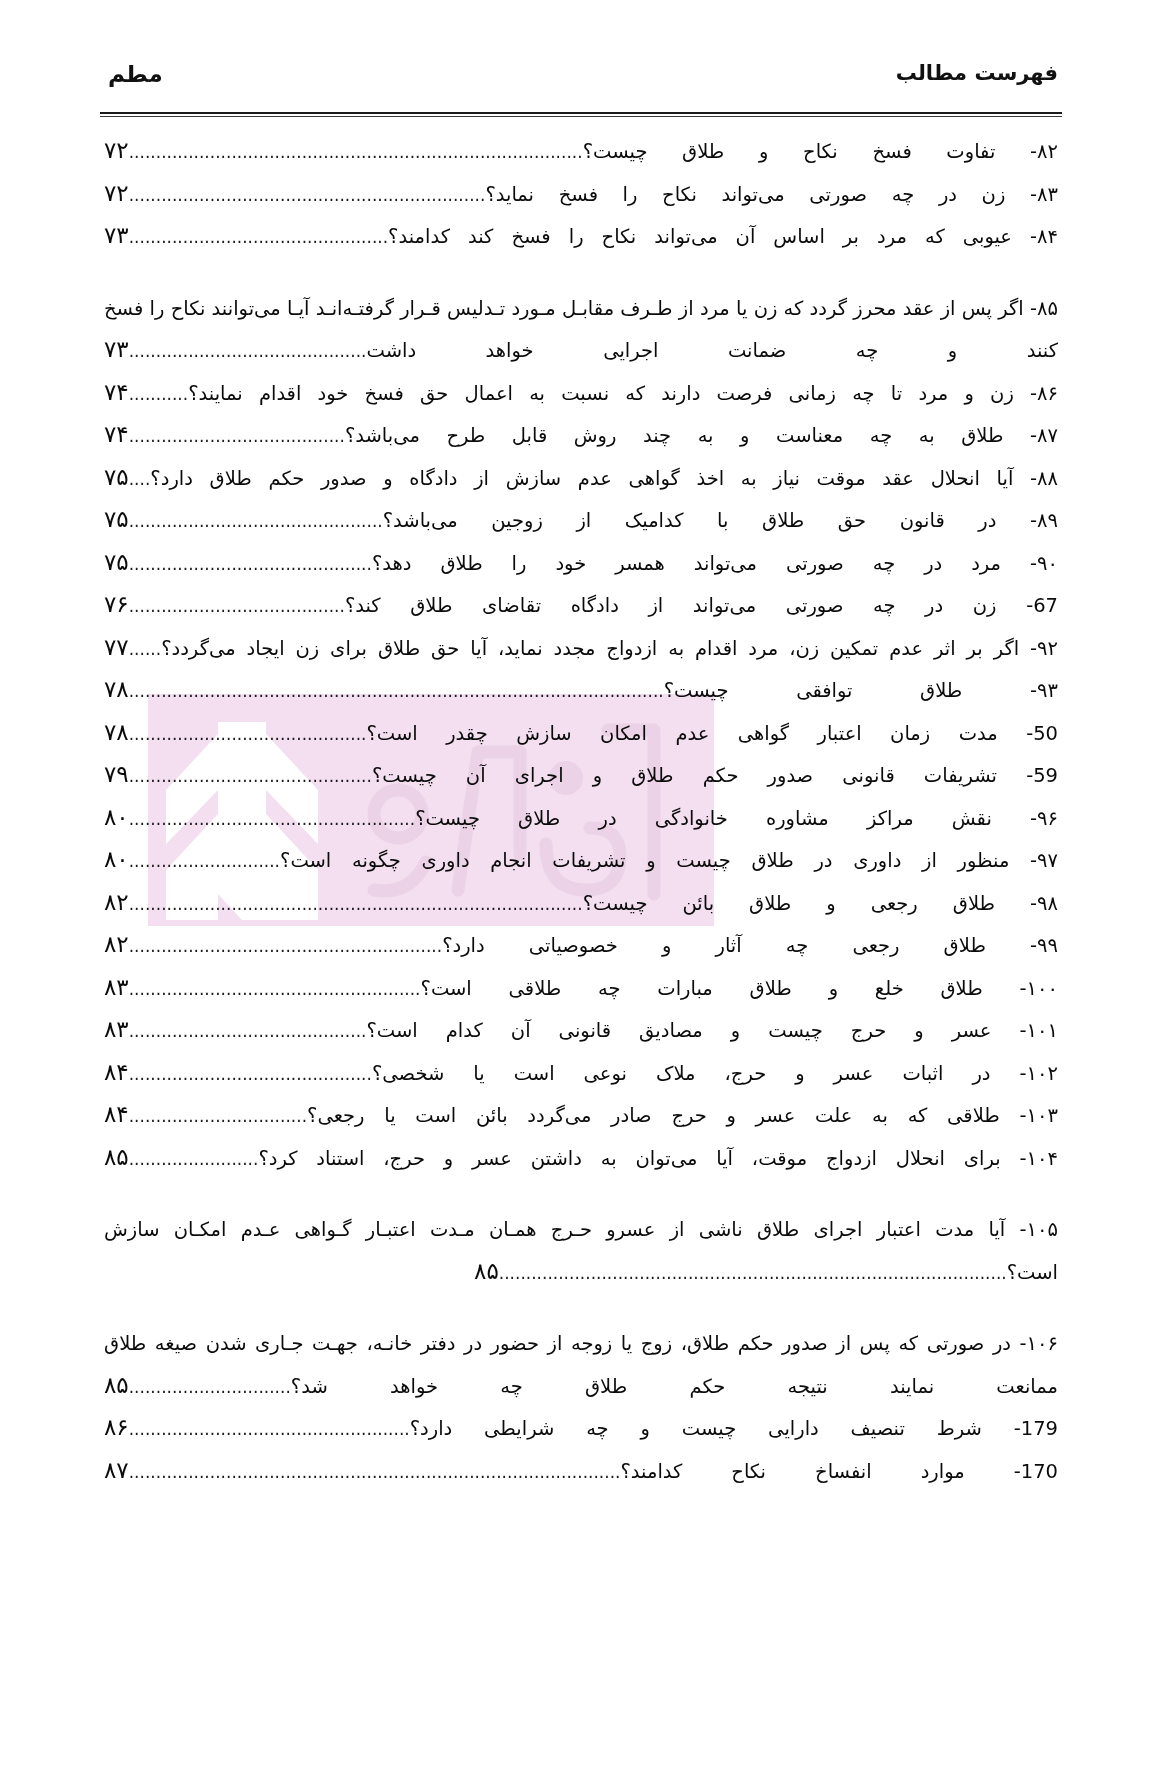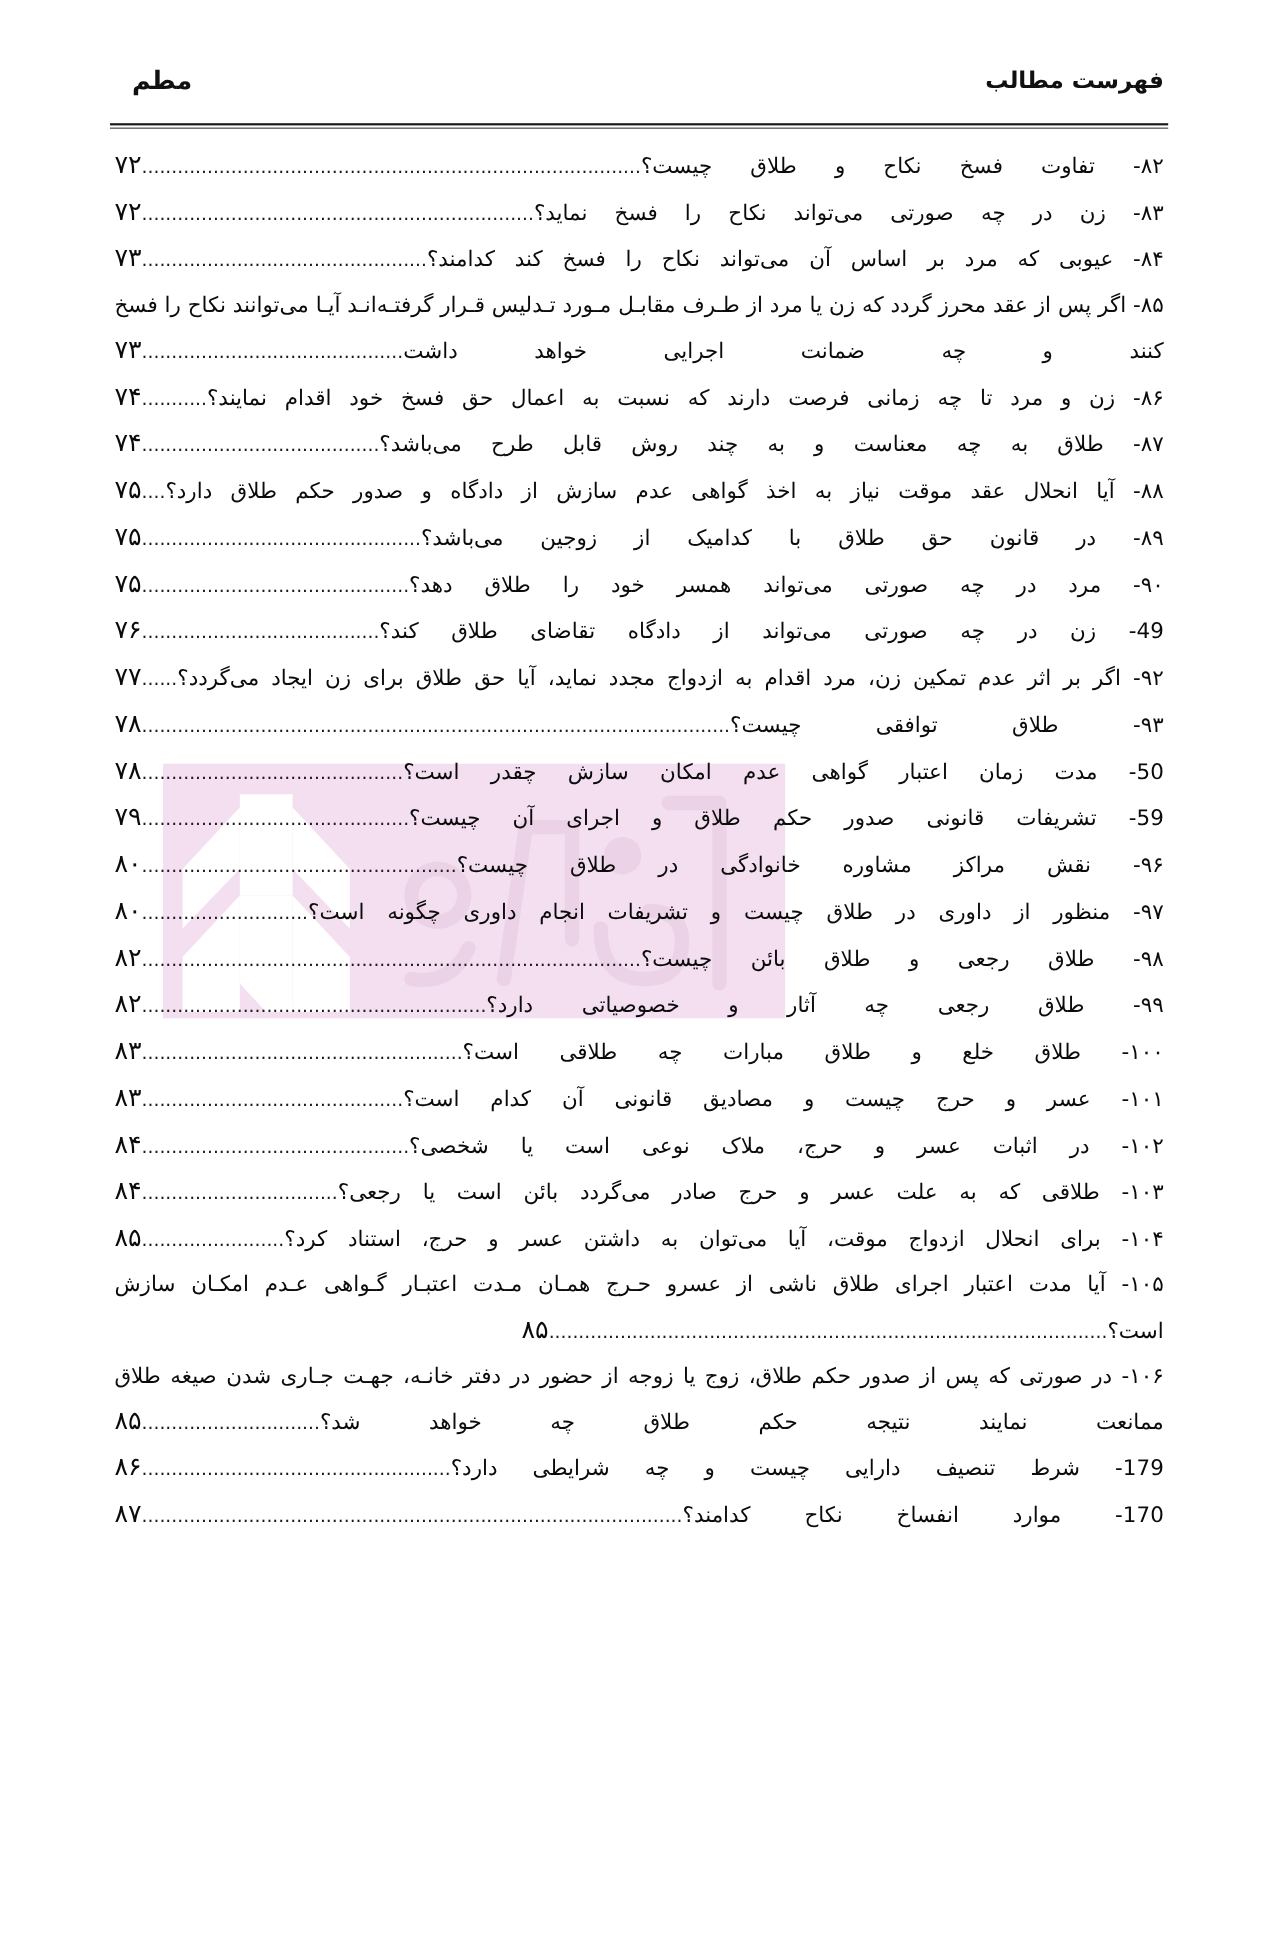--- a/index.html
+++ b/index.html
@@ -38,21 +38,21 @@
     right: 0;
     top: 0;
     font-size: 21px;
     font-weight: bold;
     letter-spacing: 0px;
     line-height: 34px;
     white-space: nowrap;
   }
   #header .hdr-ornament {
     position: absolute;
-    left: 16px;
+    left: 4px;
     top: 2px;
     font-size: 23px;
     font-weight: bold;
     line-height: 32px;
     white-space: nowrap;
     direction: ltr;
     unicode-bidi: bidi-override;
   }
 
   
@@ -120,20 +120,21 @@
     color: #1a1a1a;
   }
   .toc-entry .page {
     white-space: nowrap;
     font-size: 23px;
   }
   
   .toc-entry.wrap {
     text-align: justify;
     text-align-last: justify;
+    margin-top: 31px;
   }
 </style>
 </head>
 <body>
 
 <div id="page">
 
   <div id="header">
     <div class="hdr-title">فهرست مطالب</div>
     <div class="hdr-ornament">مطم</div>
@@ -175,21 +176,21 @@
   <div id="toc">
       <div class="toc-entry"><span class="num">۸۲-</span><span class="title"> تفاوت فسخ نکاح و طلاق چیست؟</span><span class="leader">....................................................................................</span><span class="page">۷۲</span></div>
       <div class="toc-entry"><span class="num">۸۳-</span><span class="title"> زن در چه صورتی می‌تواند نکاح را فسخ نماید؟</span><span class="leader">..................................................................</span><span class="page">۷۲</span></div>
       <div class="toc-entry"><span class="num">۸۴-</span><span class="title"> عیوبی که مرد بر اساس آن می‌تواند نکاح را فسخ کند کدامند؟</span><span class="leader">................................................</span><span class="page">۷۳</span></div>
       <div class="toc-entry wrap"><span class="num">۸۵-</span><span class="title"> اگر پس از عقد محرز گردد که زن یا مرد از طـرف مقابـل مـورد تـدلیس قـرار گرفتـه‌انـد آیـا می‌توانند نکاح را فسخ کنند و چه ضمانت اجرایی خواهد داشت</span><span class="leader">............................................</span><span class="page">۷۳</span></div>
       <div class="toc-entry"><span class="num">۸۶-</span><span class="title"> زن و مرد تا چه زمانی فرصت دارند که نسبت به اعمال حق فسخ خود اقدام نمایند؟</span><span class="leader">...........</span><span class="page">۷۴</span></div>
       <div class="toc-entry"><span class="num">۸۷-</span><span class="title"> طلاق به چه معناست و به چند روش قابل طرح می‌باشد؟</span><span class="leader">........................................</span><span class="page">۷۴</span></div>
       <div class="toc-entry"><span class="num">۸۸-</span><span class="title"> آیا انحلال عقد موقت نیاز به اخذ گواهی عدم سازش از دادگاه و صدور حکم طلاق دارد؟</span><span class="leader">....</span><span class="page">۷۵</span></div>
       <div class="toc-entry"><span class="num">۸۹-</span><span class="title"> در قانون حق طلاق با کدامیک از زوجین می‌باشد؟</span><span class="leader">...............................................</span><span class="page">۷۵</span></div>
       <div class="toc-entry"><span class="num">۹۰-</span><span class="title"> مرد در چه صورتی می‌تواند همسر خود را طلاق دهد؟</span><span class="leader">.............................................</span><span class="page">۷۵</span></div>
-      <div class="toc-entry"><span class="num">49-</span><span class="title"> زن در چه صورتی می‌تواند از دادگاه تقاضای طلاق کند؟</span><span class="leader">........................................</span><span class="page">۷۶</span></div>
+      <div class="toc-entry"><span class="num">67-</span><span class="title"> زن در چه صورتی می‌تواند از دادگاه تقاضای طلاق کند؟</span><span class="leader">........................................</span><span class="page">۷۶</span></div>
       <div class="toc-entry"><span class="num">۹۲-</span><span class="title"> اگر بر اثر عدم تمکین زن، مرد اقدام به ازدواج مجدد نماید، آیا حق طلاق برای زن ایجاد می‌گردد؟</span><span class="leader">......</span><span class="page">۷۷</span></div>
       <div class="toc-entry"><span class="num">۹۳-</span><span class="title"> طلاق توافقی چیست؟</span><span class="leader">...................................................................................................</span><span class="page">۷۸</span></div>
       <div class="toc-entry"><span class="num">50-</span><span class="title"> مدت زمان اعتبار گواهی عدم امکان سازش چقدر است؟</span><span class="leader">............................................</span><span class="page">۷۸</span></div>
       <div class="toc-entry"><span class="num">59-</span><span class="title"> تشریفات قانونی صدور حکم طلاق و اجرای آن چیست؟</span><span class="leader">.............................................</span><span class="page">۷۹</span></div>
       <div class="toc-entry"><span class="num">۹۶-</span><span class="title"> نقش مراکز مشاوره خانوادگی در طلاق چیست؟</span><span class="leader">.....................................................</span><span class="page">۸۰</span></div>
       <div class="toc-entry"><span class="num">۹۷-</span><span class="title"> منظور از داوری در طلاق چیست و تشریفات انجام داوری چگونه است؟</span><span class="leader">............................</span><span class="page">۸۰</span></div>
       <div class="toc-entry"><span class="num">۹۸-</span><span class="title"> طلاق رجعی و طلاق بائن چیست؟</span><span class="leader">....................................................................................</span><span class="page">۸۲</span></div>
       <div class="toc-entry"><span class="num">۹۹-</span><span class="title"> طلاق رجعی چه آثار و خصوصیاتی دارد؟</span><span class="leader">..........................................................</span><span class="page">۸۲</span></div>
       <div class="toc-entry"><span class="num">۱۰۰-</span><span class="title"> طلاق خلع و طلاق مبارات چه طلاقی است؟</span><span class="leader">......................................................</span><span class="page">۸۳</span></div>
       <div class="toc-entry"><span class="num">۱۰۱-</span><span class="title"> عسر و حرج چیست و مصادیق قانونی آن کدام است؟</span><span class="leader">............................................</span><span class="page">۸۳</span></div>

